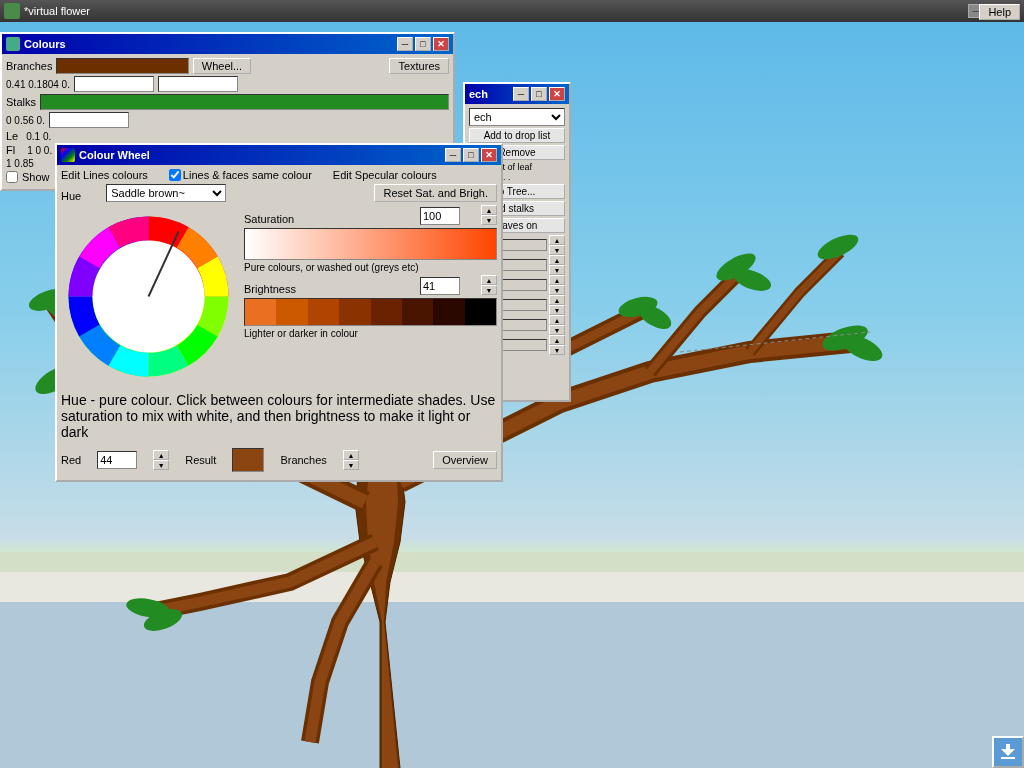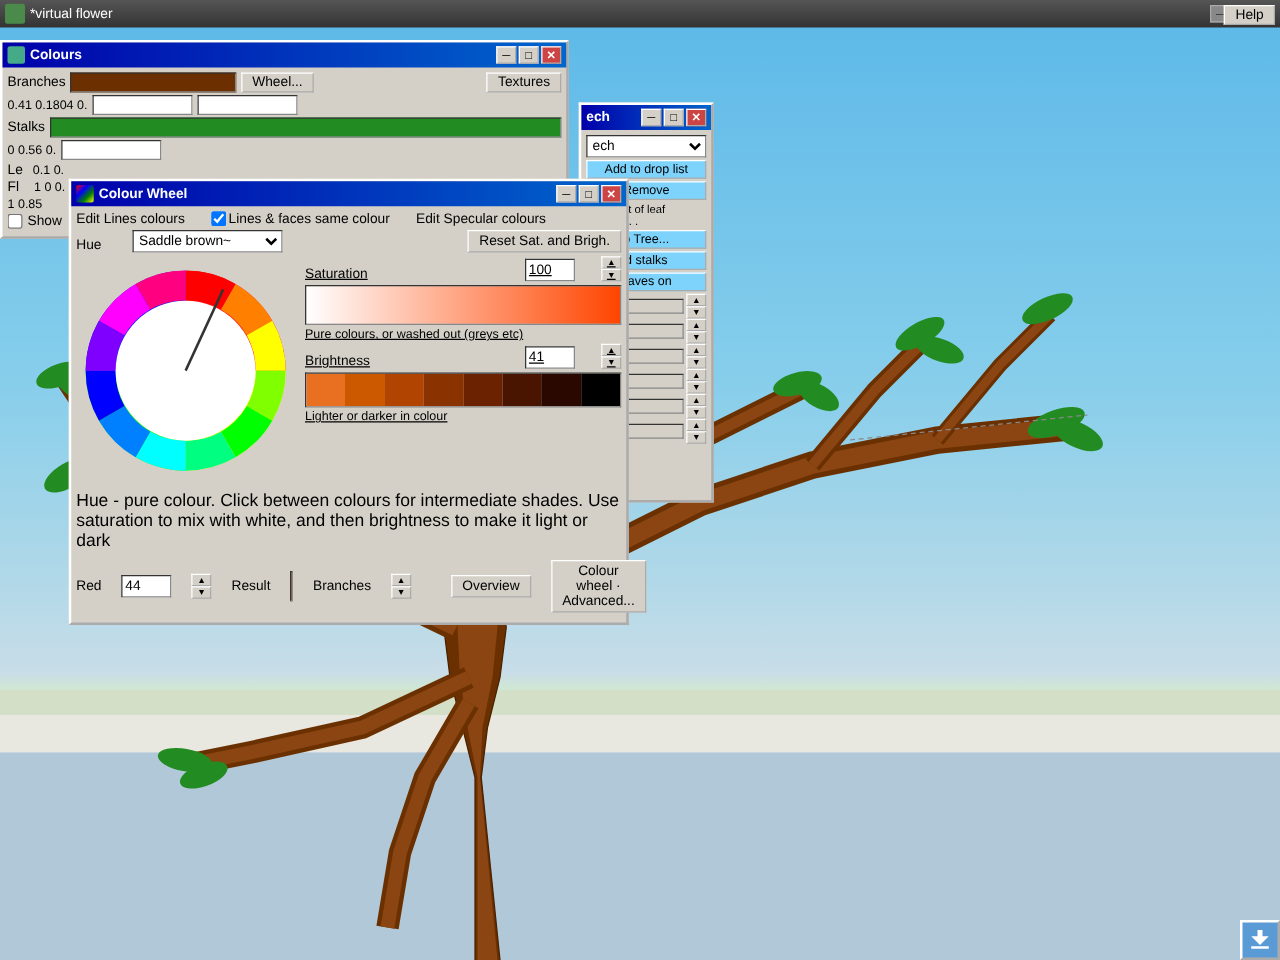--- a/index.html
+++ b/index.html
@@ -147,21 +147,21 @@
       background: linear-gradient(to right, #0000aa, #0066cc);
       display: flex; align-items: center;
       padding: 0 4px;
       color: white; font-size: 11px; font-weight: bold;
     }
     .right-panel-content {
       padding: 4px;
       font-size: 11px;
     }
     .right-panel-btn {
-      background: #7dd3fc;
+      background: #e5e5e5;
       border: 1px outset #fff;
       padding: 1px 4px;
       cursor: pointer;
       font-size: 10px;
       width: 100%;
       text-align: center;
       margin-bottom: 2px;
       display: block;
     }
 
@@ -541,21 +541,21 @@
             <path d="M-69.3,-40 A80,80 0 0,1 -40,-69.3 L-28.3,-48.9 A56,56 0 0,0 -48.9,-28.3 Z" fill="#ff00ff"></path>
             <path d="M-40,-69.3 A80,80 0 0,1 0,-80 L0,-56 A56,56 0 0,0 -28.3,-48.9 Z" fill="#ff0080"></path>
 
             <circle cx="0" cy="0" r="56" fill="white"></circle>
 
             <line x1="0" y1="0" x2="30" y2="-65" stroke="#333" stroke-width="2"></line>
           </g>
         </svg>
       </div>
 
-      <div style="flex:1;min-width:0;text-decoration:underline;">
+      <div style="flex:1;min-width:0;">
 
         <div class="cw-row">
           <span>Saturation</span>
           <div style="flex:1;"></div>
           <input class="num-input" type="text" value="100" style="">
           <div class="spinner-group">
             <div class="spinner-btn">▲</div>
             <div class="spinner-btn">▼</div>
           </div>
         </div>
@@ -598,21 +598,20 @@
       </div>
       <span>Result</span>
       <div class="result-swatch"></div>
       <span>Branches</span>
       <div class="spinner-group">
         <div class="spinner-btn">▲</div>
         <div class="spinner-btn">▼</div>
       </div>
       <div style="flex:1;"></div>
       <button class="overview-btn">Overview</button>
-      <button class="colour-wheel-adv-btn">Colour wheel · Advanced...</button>
     </div>
   </div>
 </div>
 
 <div class="status-bar-bottom">
   <svg width="20" height="20" viewBox="0 0 20 20">
     <polygon points="10,14 3,7 17,7" fill="white"></polygon>
     <rect x="8" y="2" width="4" height="8" fill="white"></rect>
     <rect x="3" y="15" width="14" height="2" fill="white"></rect>
   </svg>

